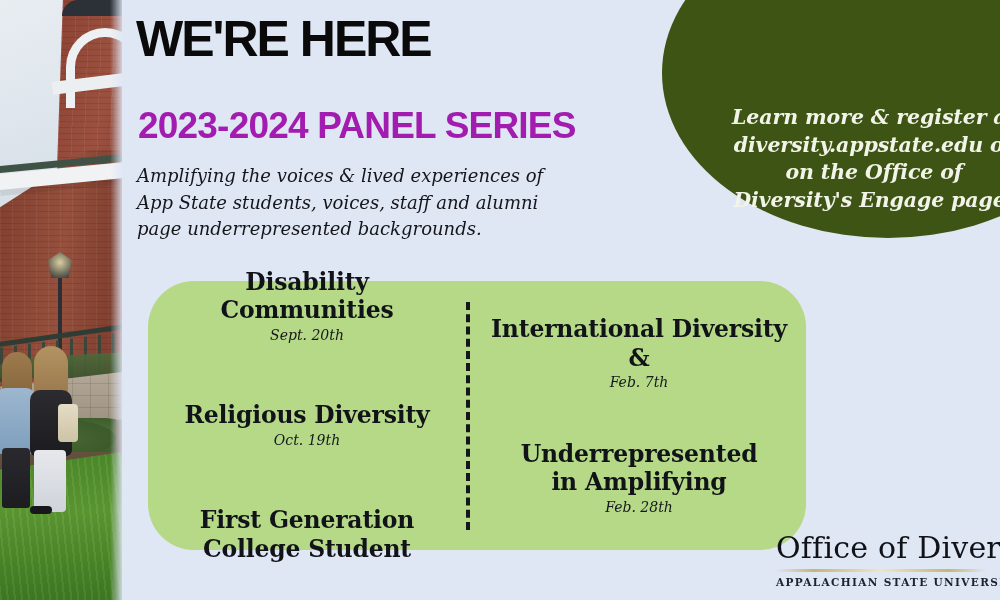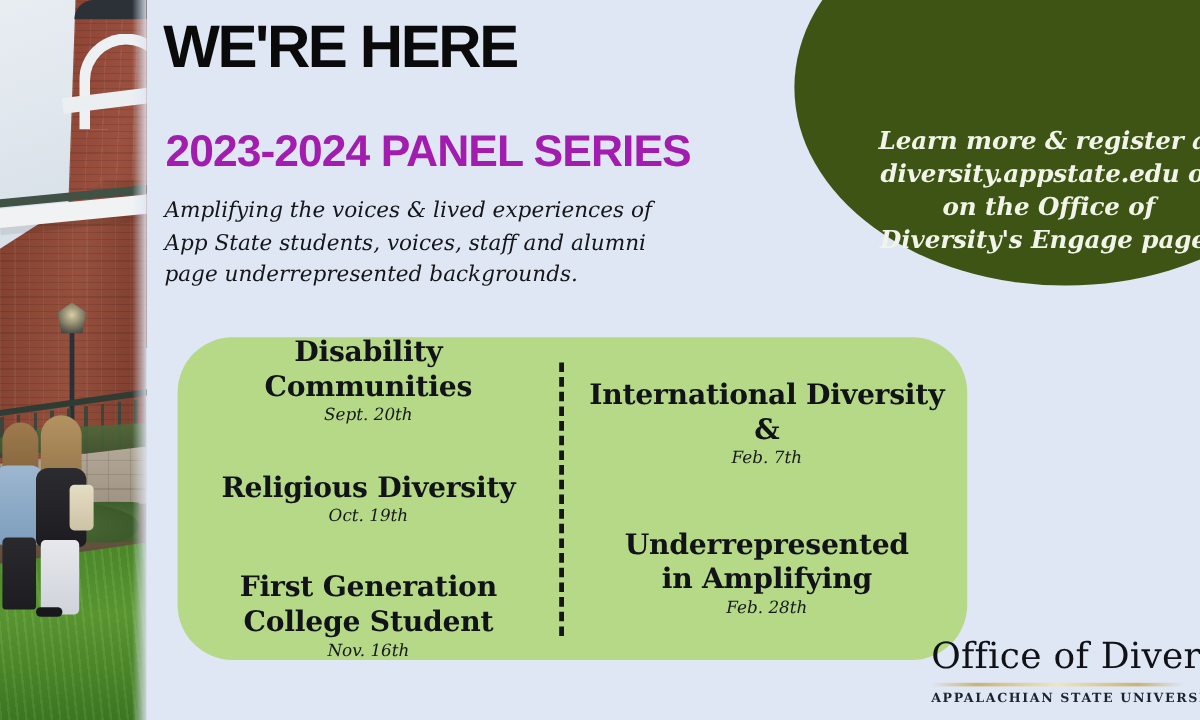--- a/index.html
+++ b/index.html
@@ -306,21 +306,21 @@
   .panel-col.right { flex: 1; padding-left: 14px; }
   .divider {
     position: absolute;
     left: 318px;
     top: 21px;
     width: 0;
     height: 228px;
     border-left: 4px dashed #15161a;
   }
   .event { text-align: center; }
-  .event + .event { margin-top: 4px; }
+  .event + .event { margin-top: 25px; }
   .event-title {
     font-family: "DejaVu Serif", "Liberation Serif", serif;
     font-weight: bold;
     font-size: 23.5px;
     line-height: 1.22;
     color: #111318;
     letter-spacing: -0.2px;
   }
   .event-date {
     font-family: "DejaVu Serif", "Liberation Serif", serif;
@@ -424,21 +424,20 @@
         </div>
         <div class="event">
           <div class="event-title">Religious Diversity</div>
           <div class="event-date">Oct. 19th</div>
         </div>
         <div class="event">
           <div class="event-title">
               <div>First Generation</div>
               <div>College Student</div>
             </div>
-          <div class="event-date">Nov. 16th</div>
         </div>
       </div>
 
       <div class="panel-col right">
         <div class="event">
           <div class="event-title">
               <div>International Diversity &amp;</div>
             </div>
           <div class="event-date">Feb. 7th</div>
         </div>

